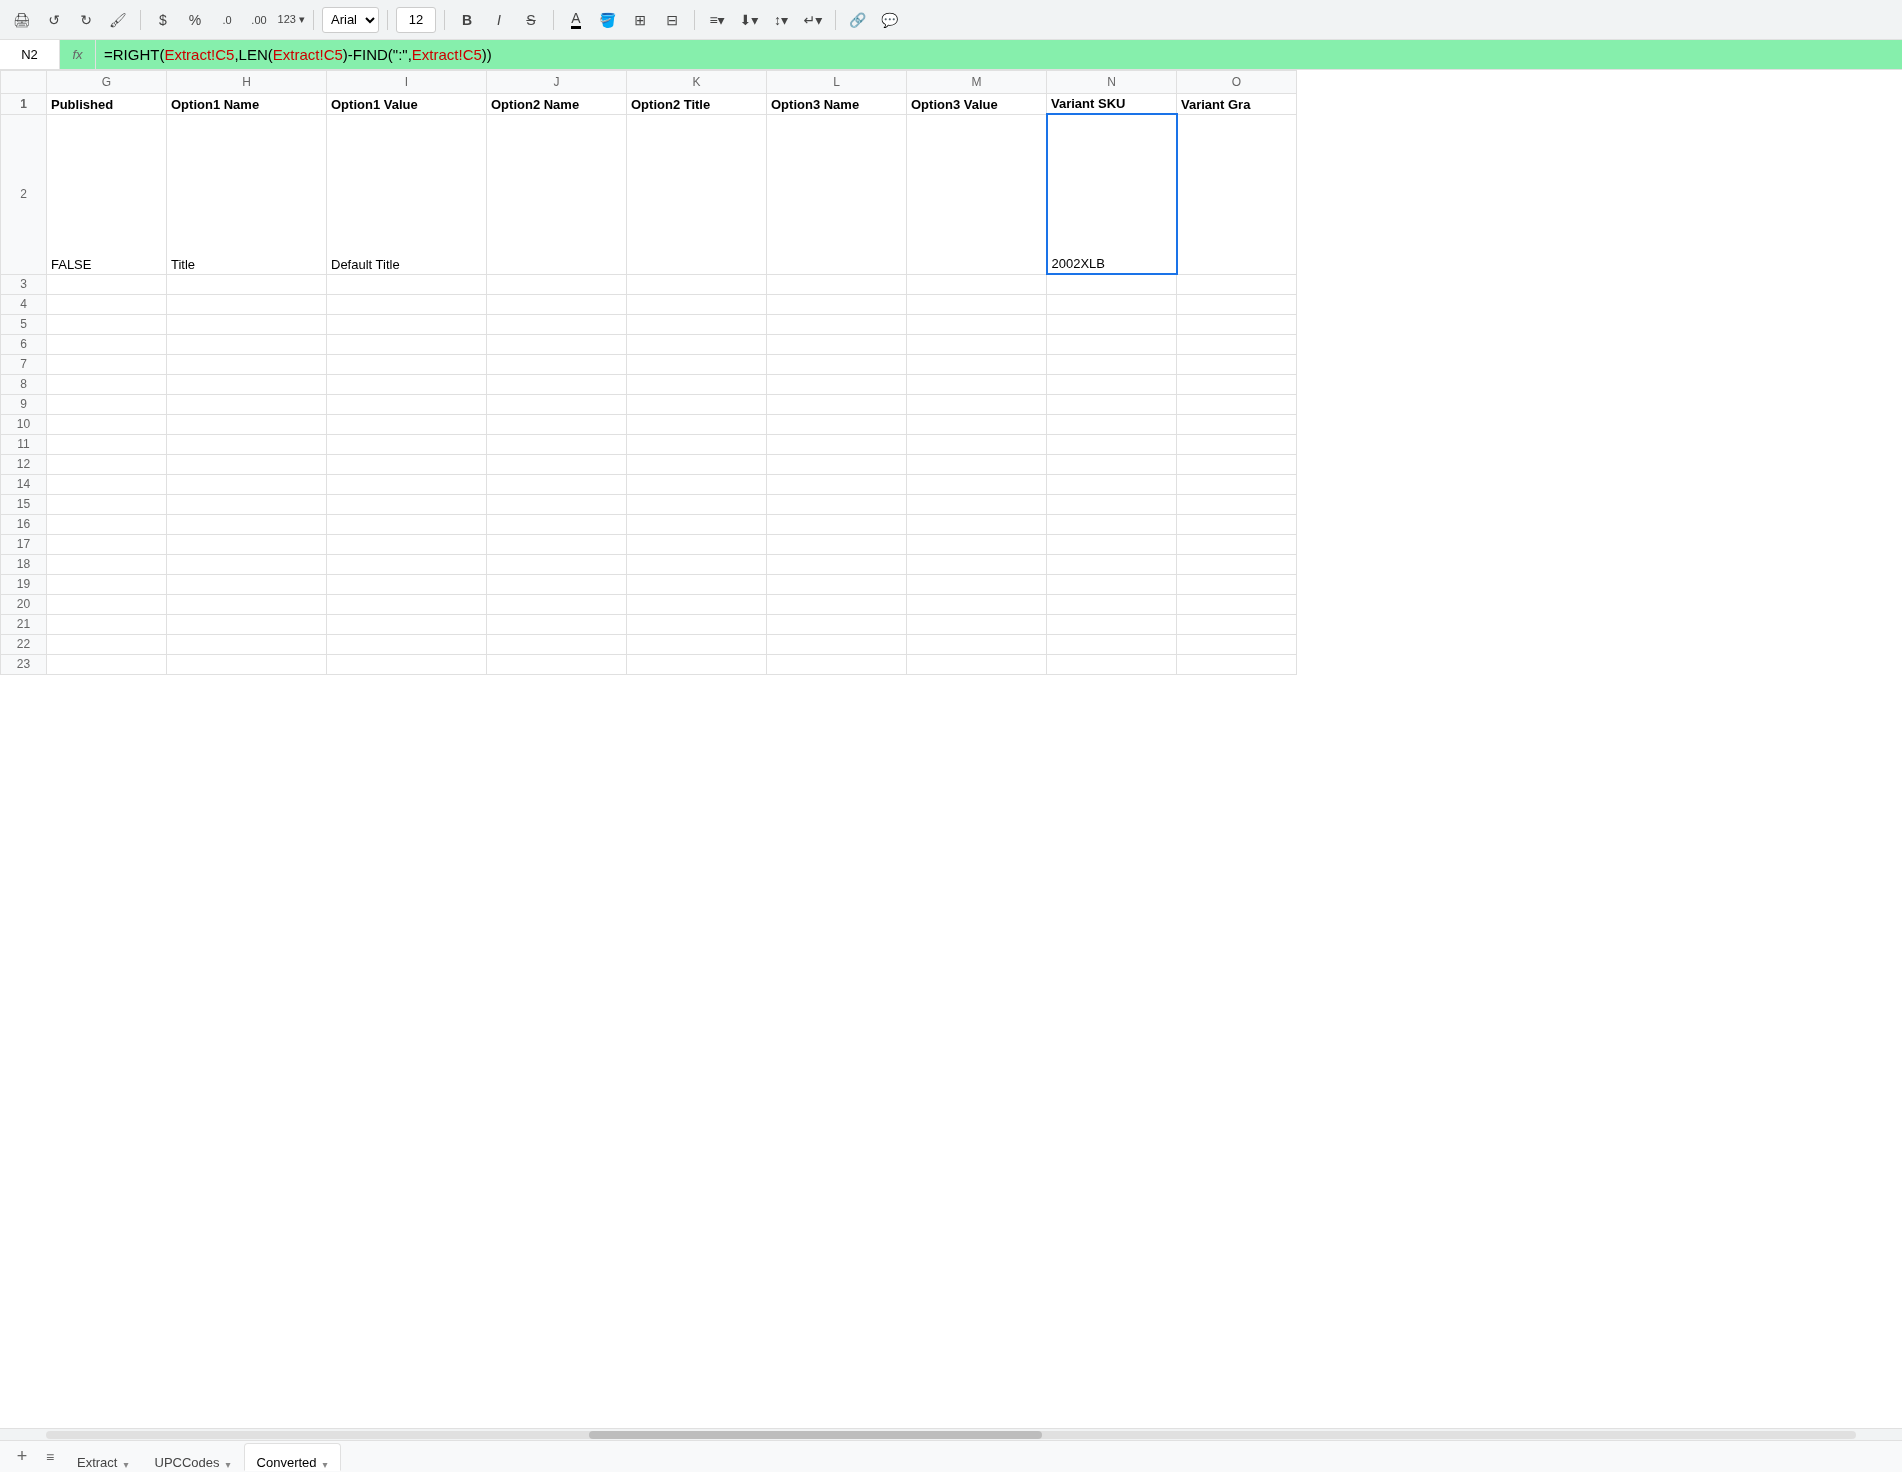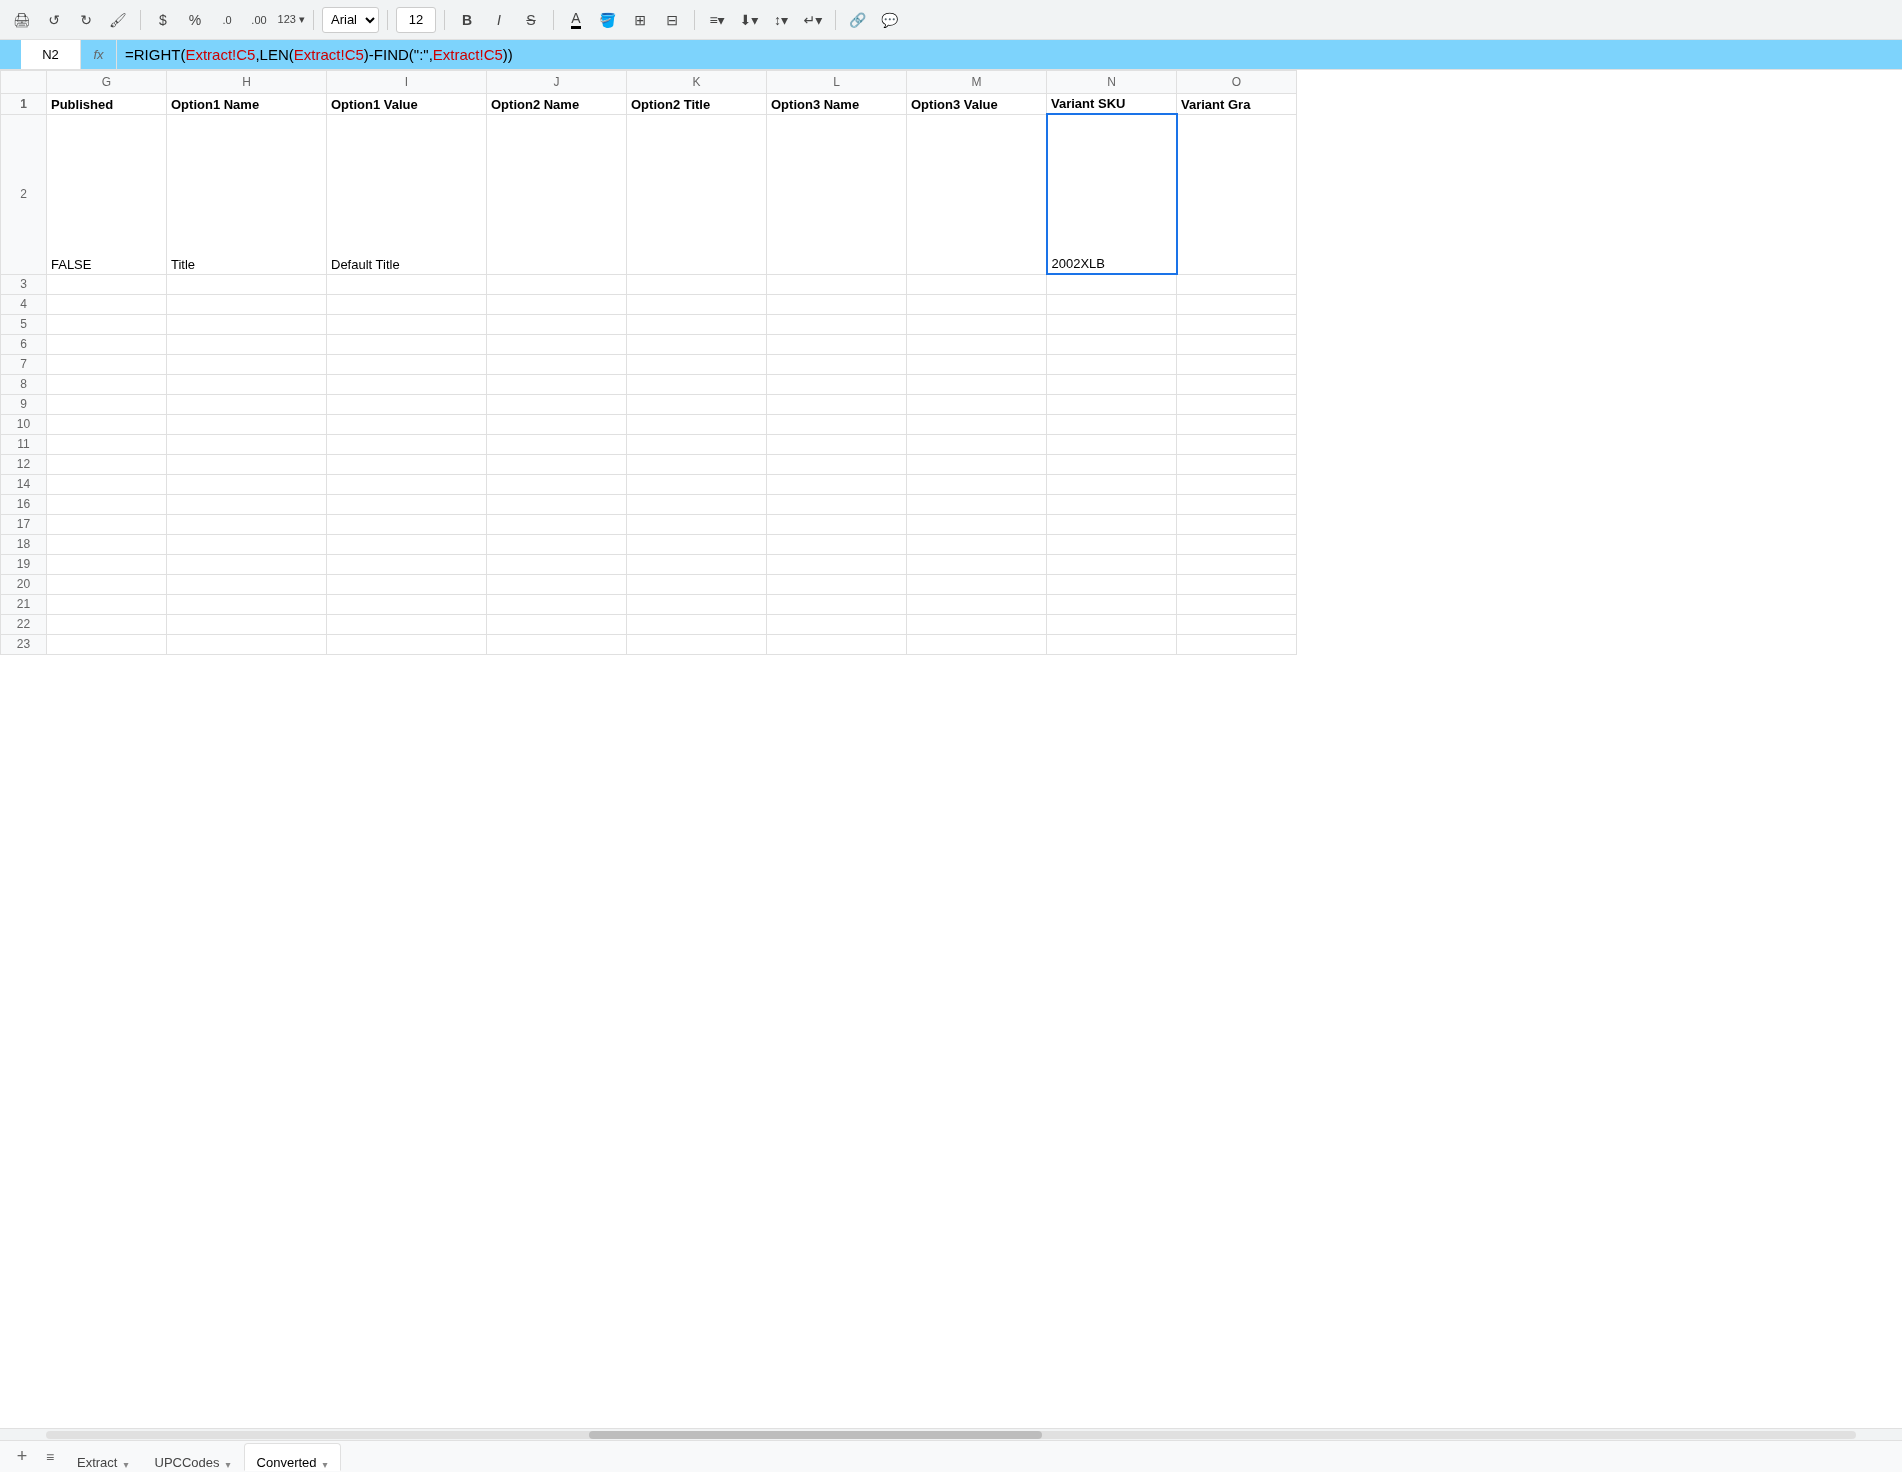--- a/index.html
+++ b/index.html
@@ -29,25 +29,24 @@
     .font-size-input {
       width: 40px; height: 26px; border: 1px solid #ccc; border-radius: 3px;
       font-size: 13px; text-align: center; padding: 0 2px;
     }
     .toolbar-bold { font-weight: bold; }
     .toolbar-italic { font-style: italic; }
 
     
     #formula-bar {
       height: 30px;
-      background: #7dd3fc;
+      background: #86efac;
       border-bottom: 1px solid #e0e0e0;
       display: flex;
       align-items: center;
-      padding-left: 21px;
     }
     #cell-ref {
       width: 60px; height: 100%; border: none; border-right: 1px solid #e0e0e0;
       text-align: center; font-size: 13px; background: #fff; padding: 0 4px;
       outline: none;
     }
     #fx-label {
       width: 36px; height: 100%; display: flex; align-items: center; justify-content: center;
       font-style: italic; color: #666; font-size: 13px; border-right: 1px solid #e0e0e0;
     }
@@ -397,20 +396,32 @@
             <td class="cell"></td>
             <td class="cell"></td>
             <td class="cell"></td>
             <td class="cell"></td>
             <td class="cell"></td>
             <td class="cell"></td>
             <td class="cell"></td>
         </tr>
         <tr class="row-normal">
           <td class="row-header">14</td>
+          <td class="cell"></td>
+            <td class="cell"></td>
+            <td class="cell"></td>
+            <td class="cell"></td>
+            <td class="cell"></td>
+            <td class="cell"></td>
+            <td class="cell"></td>
+            <td class="cell"></td>
+            <td class="cell"></td>
+        </tr>
+        <tr class="row-normal">
+          <td class="row-header">15</td>
           <td class="cell"></td>
             <td class="cell"></td>
             <td class="cell"></td>
             <td class="cell"></td>
             <td class="cell"></td>
             <td class="cell"></td>
             <td class="cell"></td>
             <td class="cell"></td>
             <td class="cell"></td>
         </tr>

